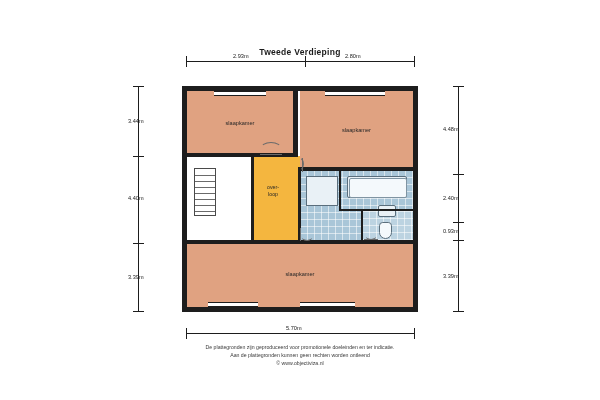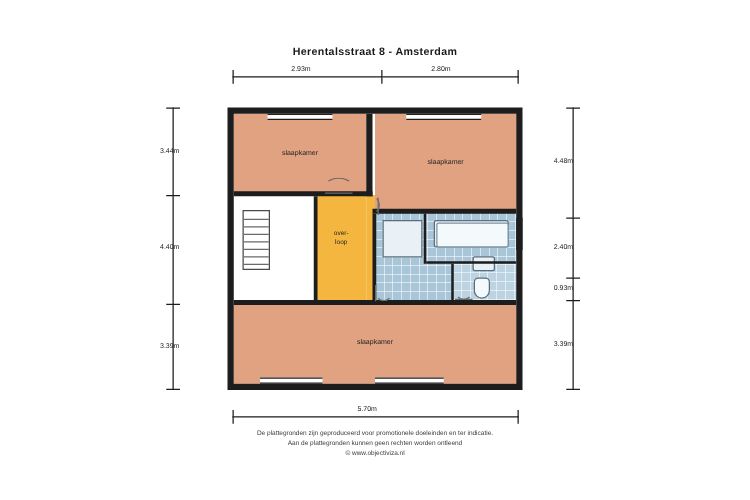--- a/index.html
+++ b/index.html
@@ -192,21 +192,21 @@
   .tick {
     position: absolute;
     background: #1d1d1d;
   }
 </style>
 </head>
 <body>
 
 <div id="page">
 
-  <div class="title" id="title-line1">Herentalsstraat 8 - Amsterdam</div>
+  <div class="title" id="title-line2">Tweede Verdieping</div>
 
   <div class="dimline" style="left:186px; top:61px; width:120px; height:1px;"></div>
   <div class="tick" style="left:186px; top:56px; width:1px; height:11px;"></div>
   <div class="tick" style="left:305px; top:56px; width:1px; height:11px;"></div>
   <div class="dimline" style="left:306px; top:61px; width:109px; height:1px;"></div>
   <div class="tick" style="left:414px; top:56px; width:1px; height:11px;"></div>
   <div class="dimlabel" style="left:233px; top:53px;">2.93m</div>
   <div class="dimlabel" style="left:345px; top:53px;">2.80m</div>
 
   <div class="dimline" style="left:138px; top:86px; width:1px; height:226px;"></div>

